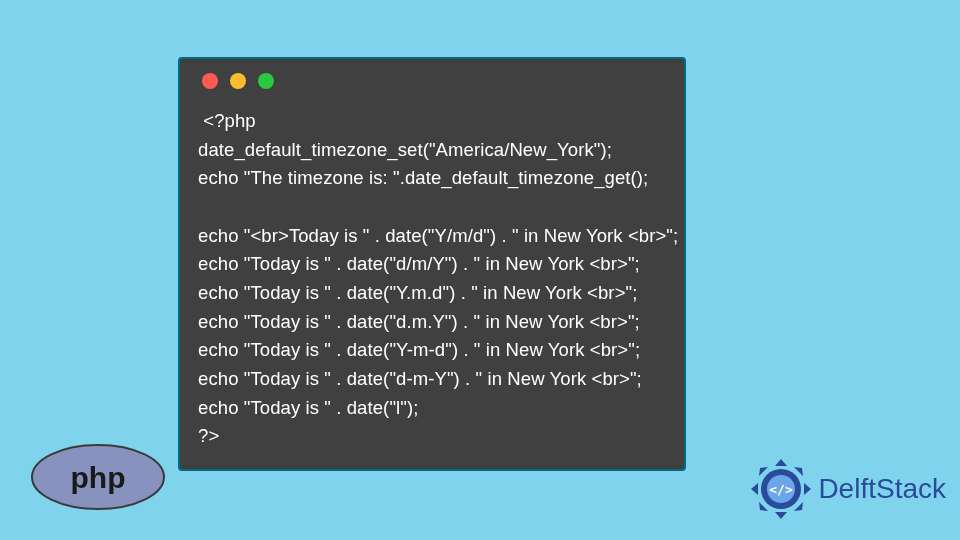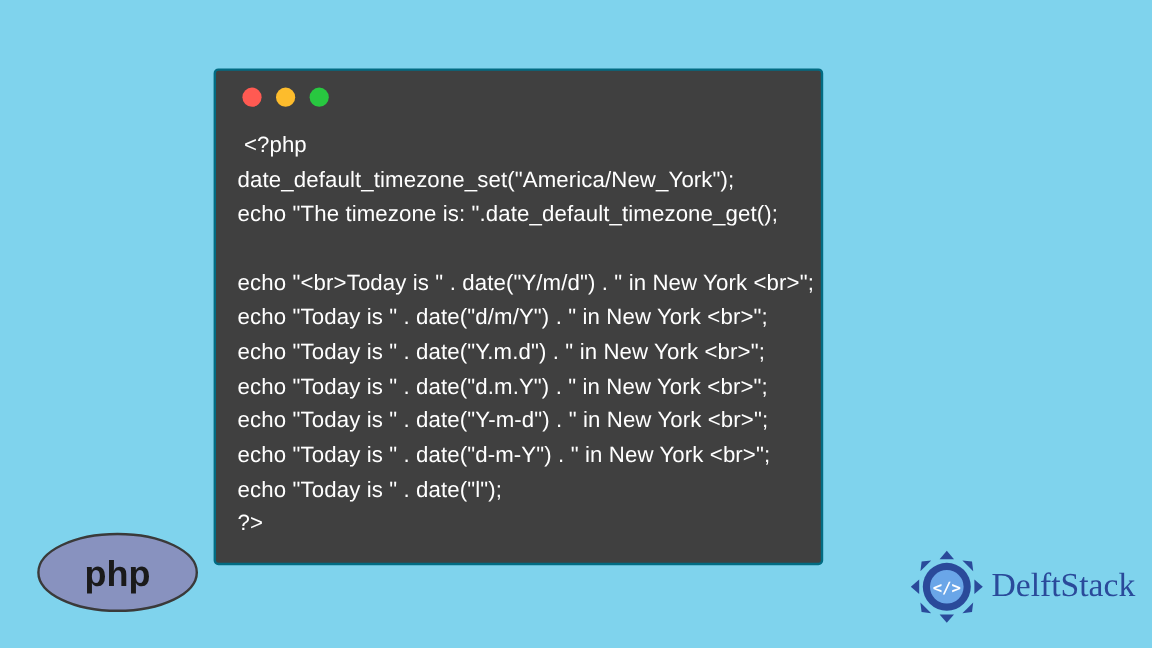--- a/index.html
+++ b/index.html
@@ -54,21 +54,21 @@
     right: 14px;
     bottom: 20px;
     display: flex;
     align-items: center;
     gap: 6px;
   }
   .delft-text {
     font-size: 28px;
     font-weight: 500;
     color: #2a4a9a;
-    font-family: Liberation Serif, serif;
+    font-family: Liberation Sans, sans-serif;
   }
 </style>
 </head>
 <body>
 
 <div class="code-window">
   <div class="window-controls">
     <div class="dot red"></div>
     <div class="dot yellow"></div>
     <div class="dot green"></div>

